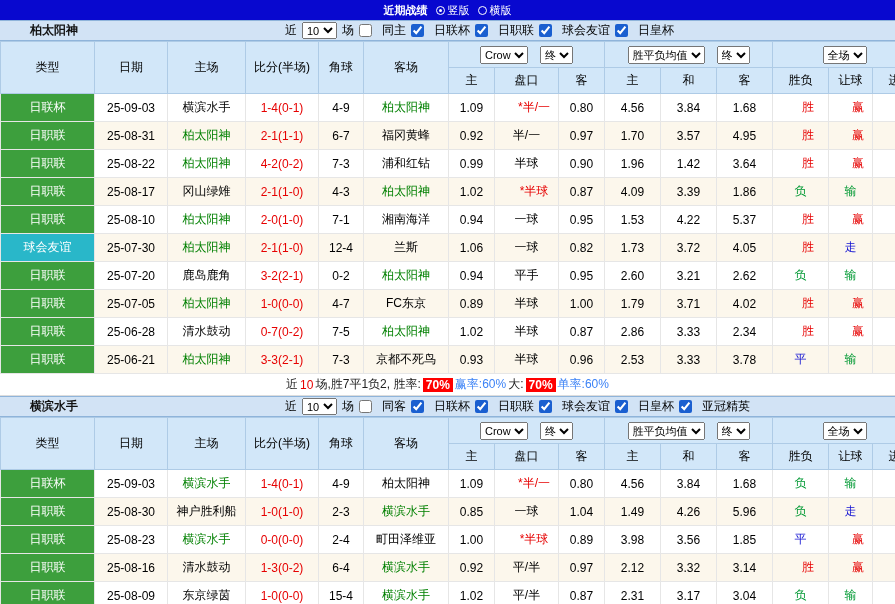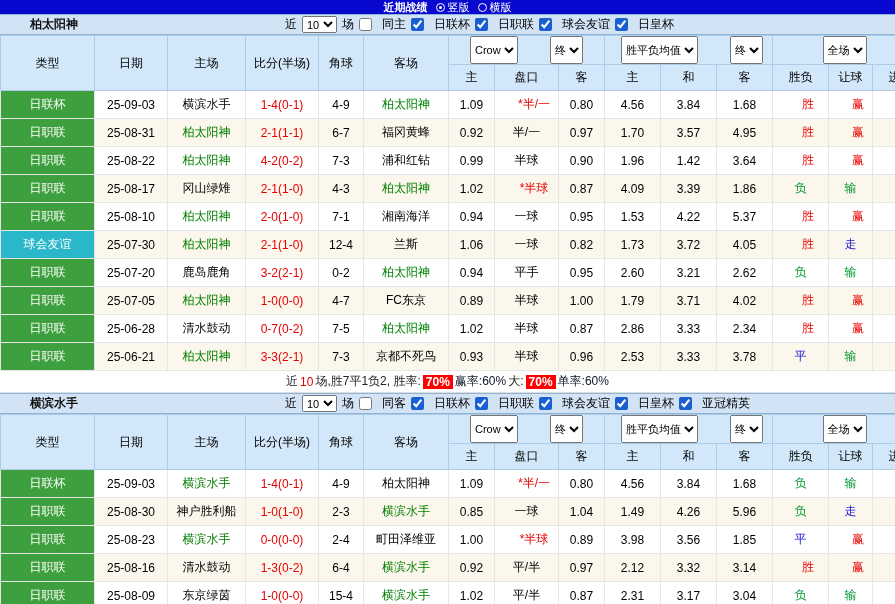--- a/index.html
+++ b/index.html
@@ -1,49 +1,49 @@
 <!DOCTYPE html>
 <html><head>
 <meta charset="utf-8">
 <style>
   * { margin:0; padding:0; box-sizing:border-box; }
   html,body { width:895px; height:604px; overflow:hidden; background:#fff;
     font-family:"Liberation Sans","DejaVu Sans",sans-serif; color:#000; }
-  .topbar { height:14px; background:#0808cf; color:#fff; display:flex; align-items:center;
+  .topbar { height:20px; background:#0808cf; color:#fff; display:flex; align-items:center;
     justify-content:center; gap:8px; font-size:11px; line-height:14px; }
   .topbar-title { font-weight:bold; }
   .radio-label { display:flex; align-items:center; gap:3px; cursor:pointer; }
   .radio { width:9px; height:9px; border:1px solid #fff; border-radius:50%; display:inline-block; position:relative; }
   .radio.checked::after { content:""; position:absolute; left:2px; top:2px; width:3px; height:3px;
     background:#fff; border-radius:50%; }
   .section-bar { height:21px; background:#d2e3f5; border-top:1px solid #8fb4da; border-bottom:1px solid #8fb4da;
     display:flex; align-items:center; font-size:12px; }
   .team-name { font-weight:bold; margin-left:30px; width:255px; color:#111; }
   .filter { display:flex; align-items:center; gap:5px; }
   .filter select { font-size:11px; height:17px; }
   .cb-label { display:flex; align-items:center; gap:10px; cursor:pointer; }
   .cb-label input { width:13px; height:13px; accent-color:#1a5fd0; margin:0; }
   table { border-collapse:collapse; table-layout:fixed; width:916px; font-size:12px; }
   thead th { background:#d2e7f9; border:1px solid #aecbe6; font-weight:normal; height:26px;
     text-align:center; overflow:hidden; white-space:nowrap; }
-  thead select { font-size:11px; height:28px; margin:0 16px; }
+  thead select { font-size:11px; height:18px; margin:0 6px; }
   tbody td { border:1px solid #e6e6e6; height:28px; text-align:center; overflow:hidden; white-space:nowrap; }
   tbody tr:nth-child(even) td { background:#fcf7ec; }
   .type-green { background:#3d9f3d !important; color:#fff; }
   .type-cyan { background:#29b7c9 !important; color:#fff; }
   .focus { color:#008000; }
   .score { color:#e60000; }
   .c-red { color:#e60000;padding-left:15px; }
   .c-green { color:#009933; }
   .c-blue { color:#1414d2; }
   .summary { height:22px; display:flex; align-items:center; justify-content:center; font-size:12px; gap:2px;
     border-bottom:1px solid #ddd; background:#fff; }
   .sum-dark { color:#222; }
   .sum-red { color:#e60000; }
-  .sum-blue { color:#0f172a; }
+  .sum-blue { color:#3b82f6; }
   .sum-badge { background:#f00; color:#fff; font-weight:bold; padding:0 3px; }
 </style>
 </head>
 <body>
 
 <div class="page">
   <div class="topbar">
     <span class="topbar-title">近期战绩</span>
     <label class="radio-label">
       <span class="radio checked"></span>

